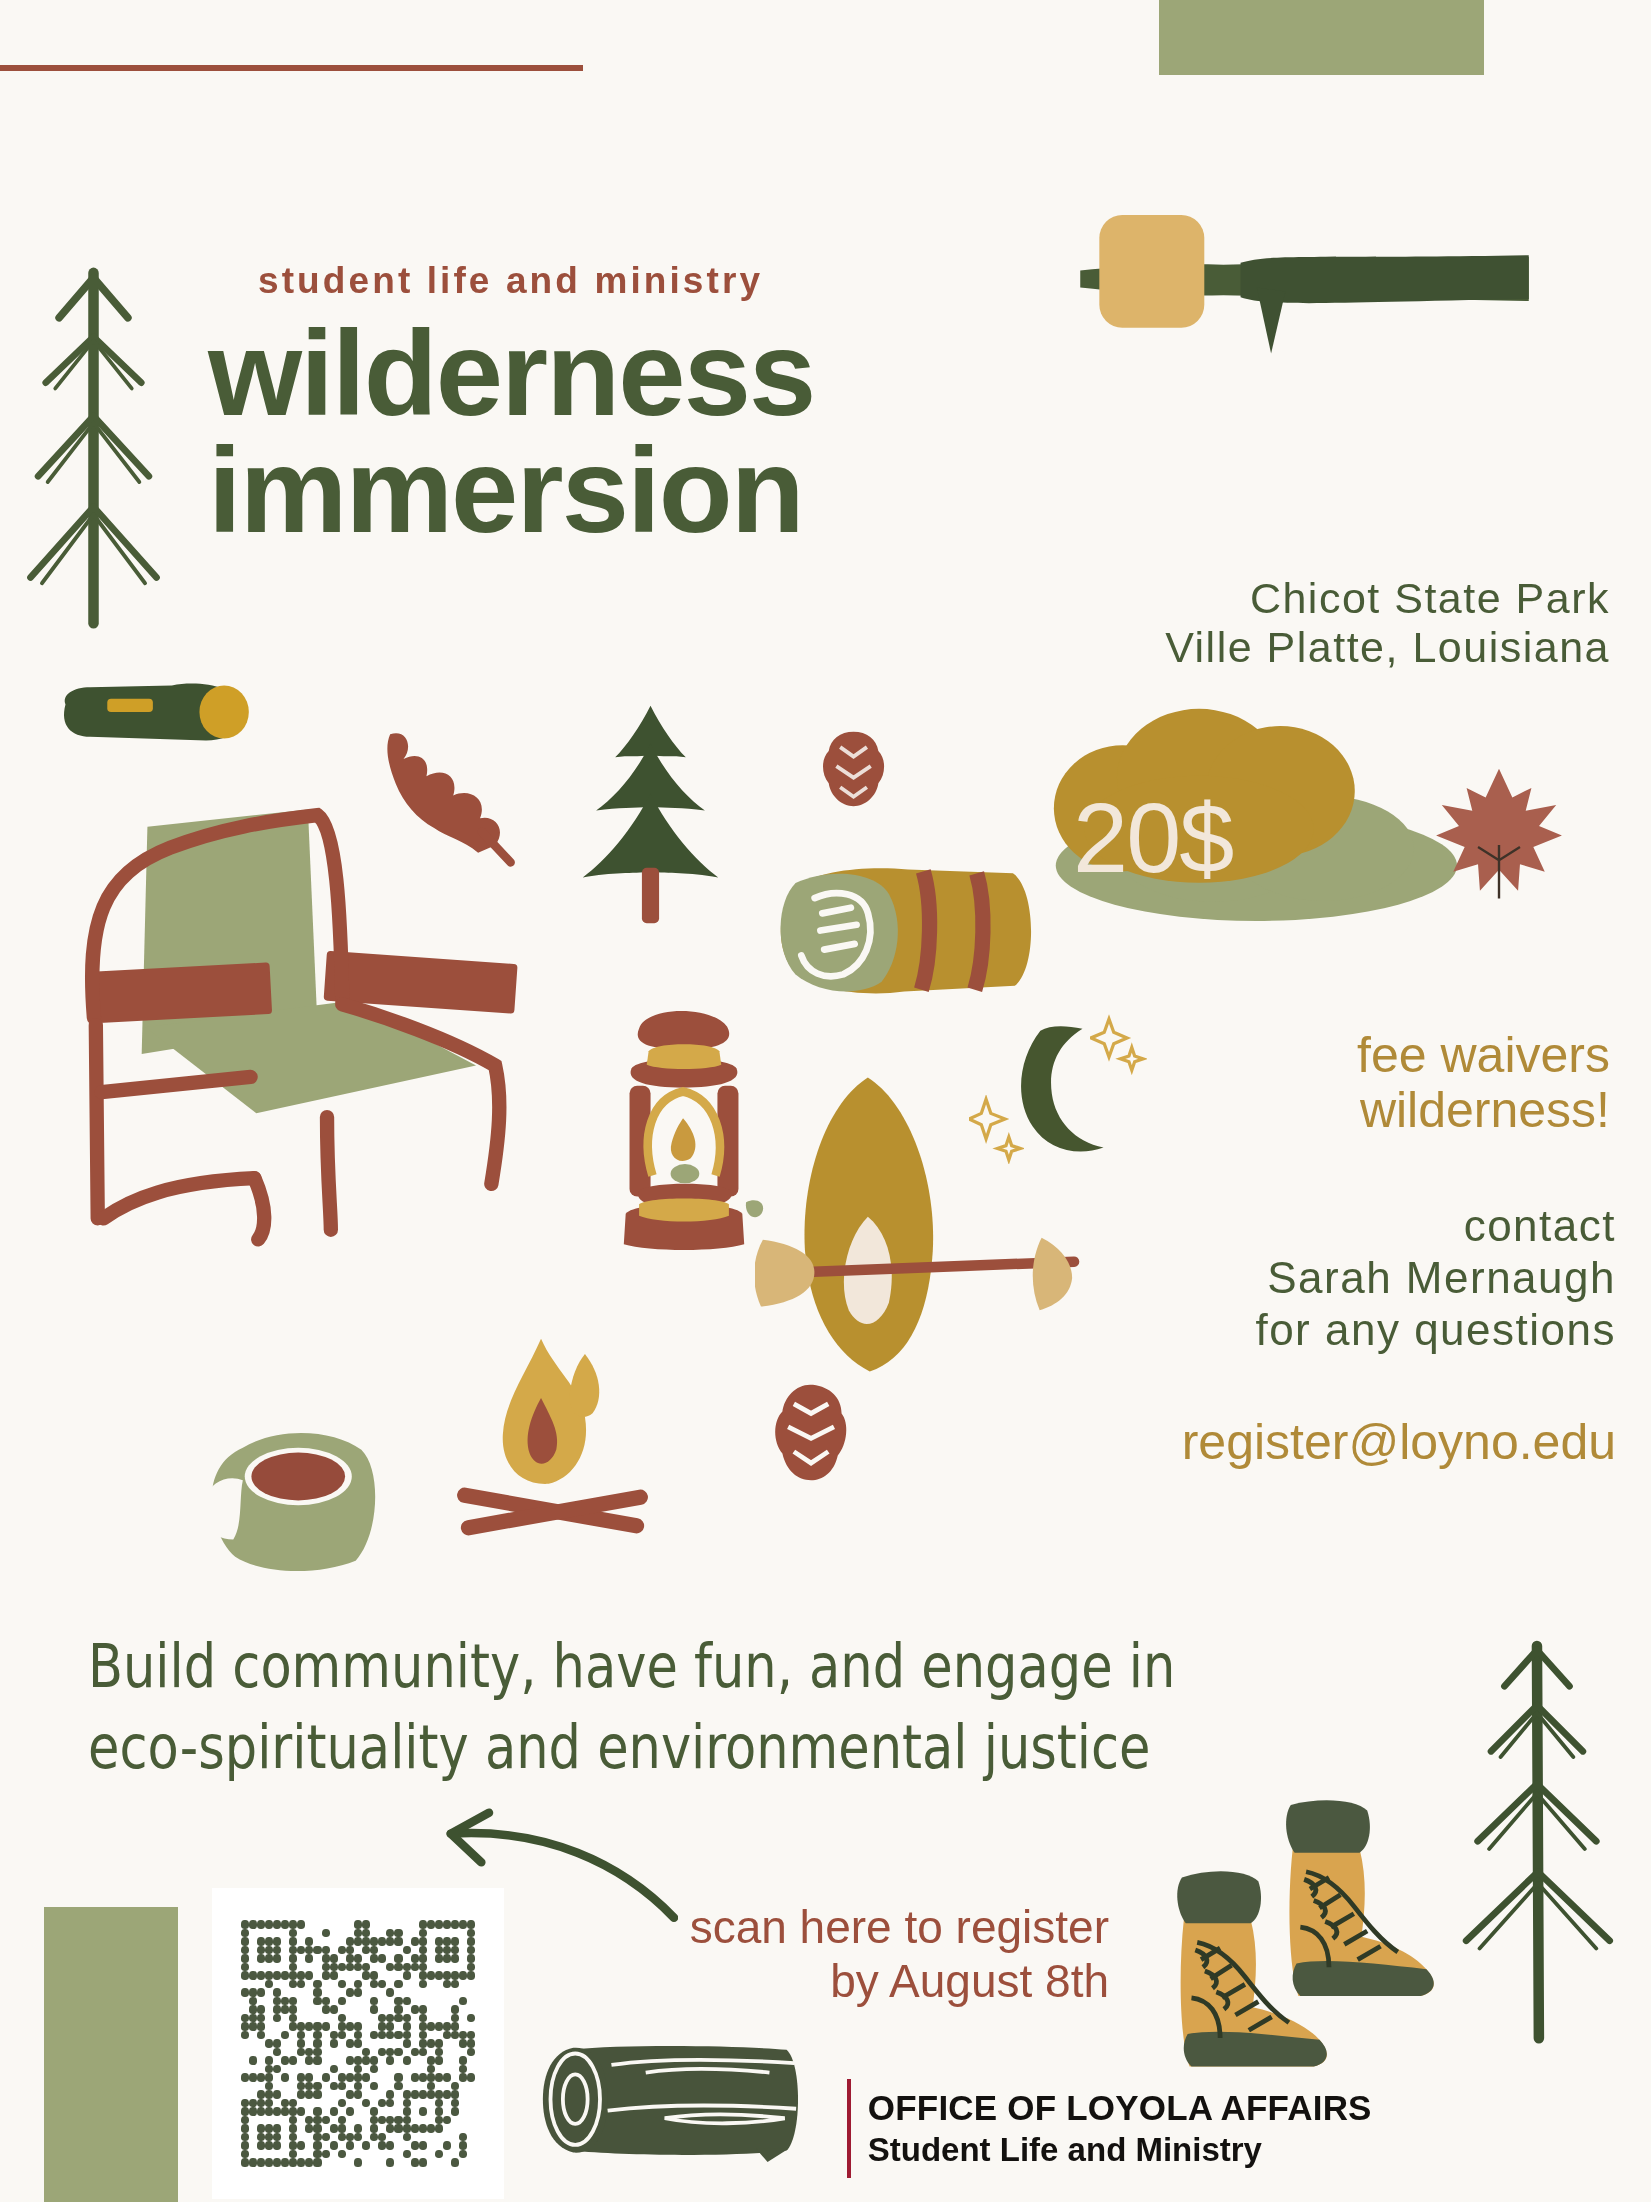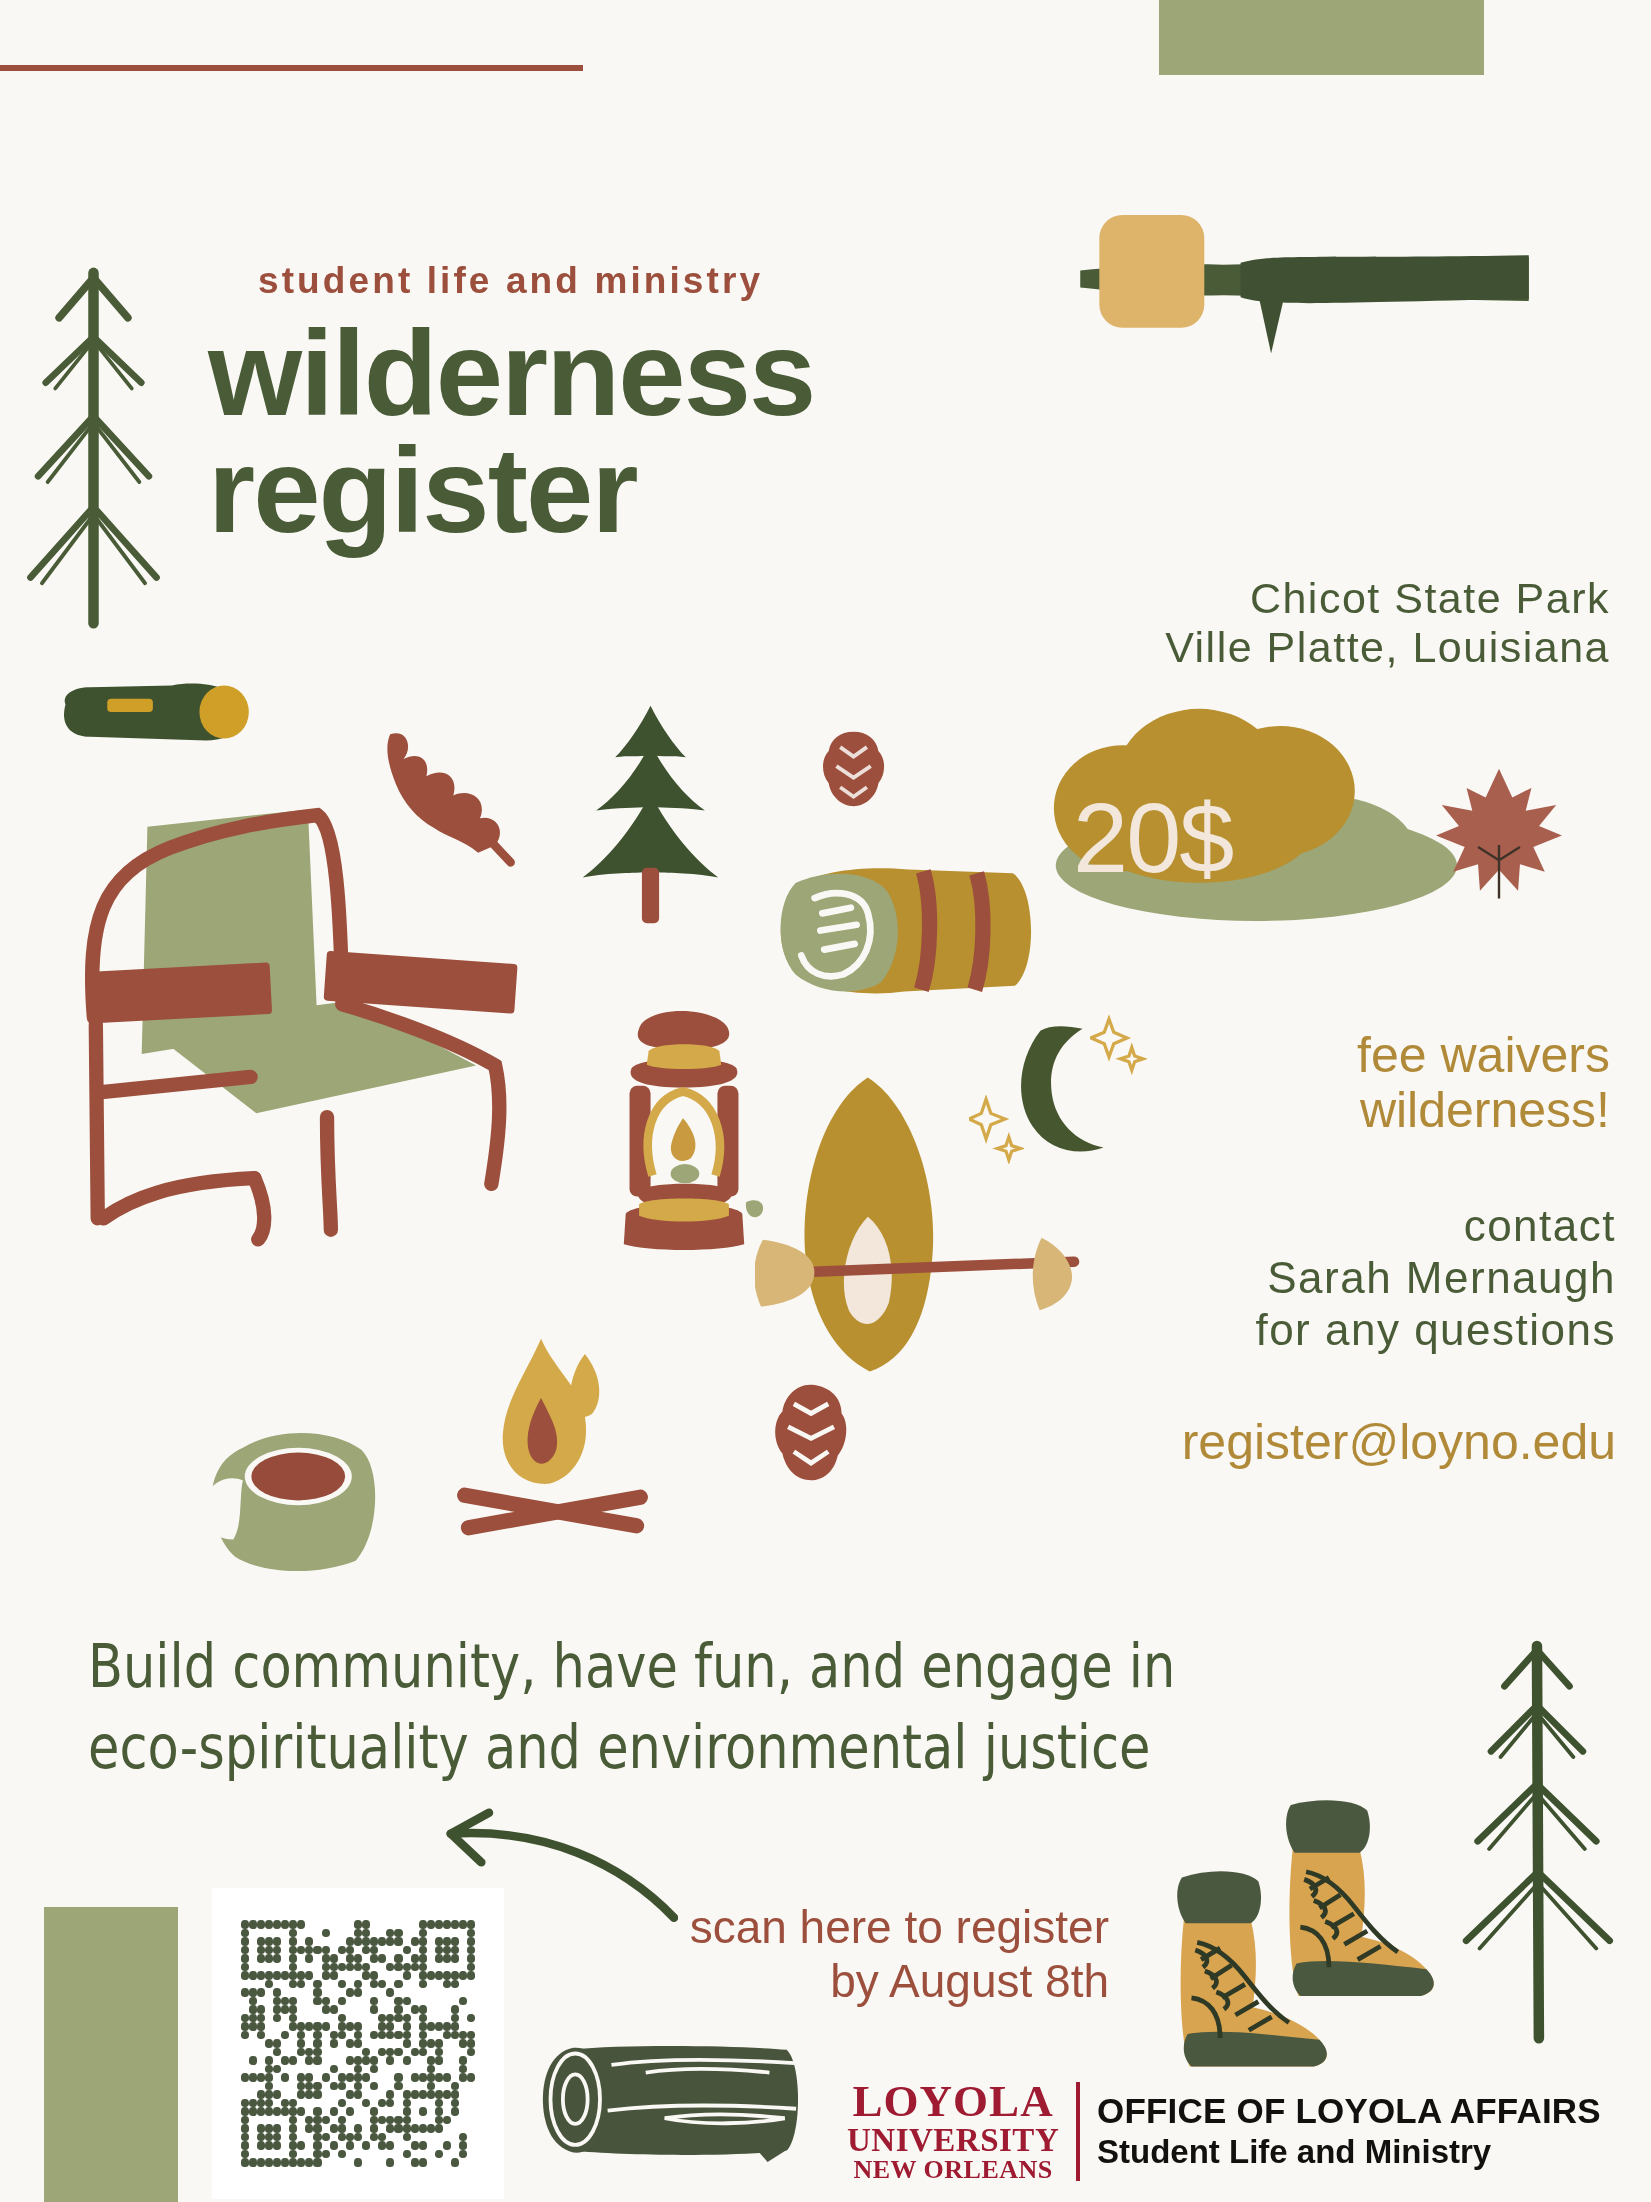--- a/index.html
+++ b/index.html
@@ -362,21 +362,21 @@
     <path d="M84 22 C140 14 210 16 276 20"></path>
     <path d="M80 70 C146 62 216 64 278 68"></path>
     <path d="M140 78 C180 72 230 74 266 78 C232 84 180 86 140 78 Z"></path>
     <path d="M120 30 C160 24 210 26 250 30"></path>
   </g>
   <path class="grain" d="M236 110 L248 124 L270 110 Z" fill="#48543b"></path>
 </svg>
 
 <div class="abs" id="kicker">student life and ministry</div>
 <div class="abs" id="title">wilderness
-register</div>
+immersion</div>
 
 <div class="abs" id="dates">
 </div>
 
 <div class="abs" id="location">Chicot State Park
 Ville Platte, Louisiana</div>
 
 <div class="abs" id="fee">fee waivers
 wilderness!</div>
 <div class="abs" id="contact">contact
@@ -1229,24 +1229,19 @@
       <i style="background: transparent;"></i>
       <i style="background: transparent;"></i>
       <i style="background: transparent;"></i>
       <i></i>
       <i style="background: transparent;"></i>
       <i style="background: transparent;"></i>
     </div>
 </div>
 
 <div class="abs" id="logo">
-  <div id="loyola">
-    <div class="l1">LOYOLA</div>
-    <div class="l2">UNIVERSITY</div>
-    <div class="l3">NEW ORLEANS</div>
-  </div>
   <div class="vbar"></div>
   <div id="office">
     <div class="o1">OFFICE OF LOYOLA AFFAIRS</div>
     <div class="o2">Student Life and Ministry</div>
   </div>
 </div>
 
 
 </body></html>

